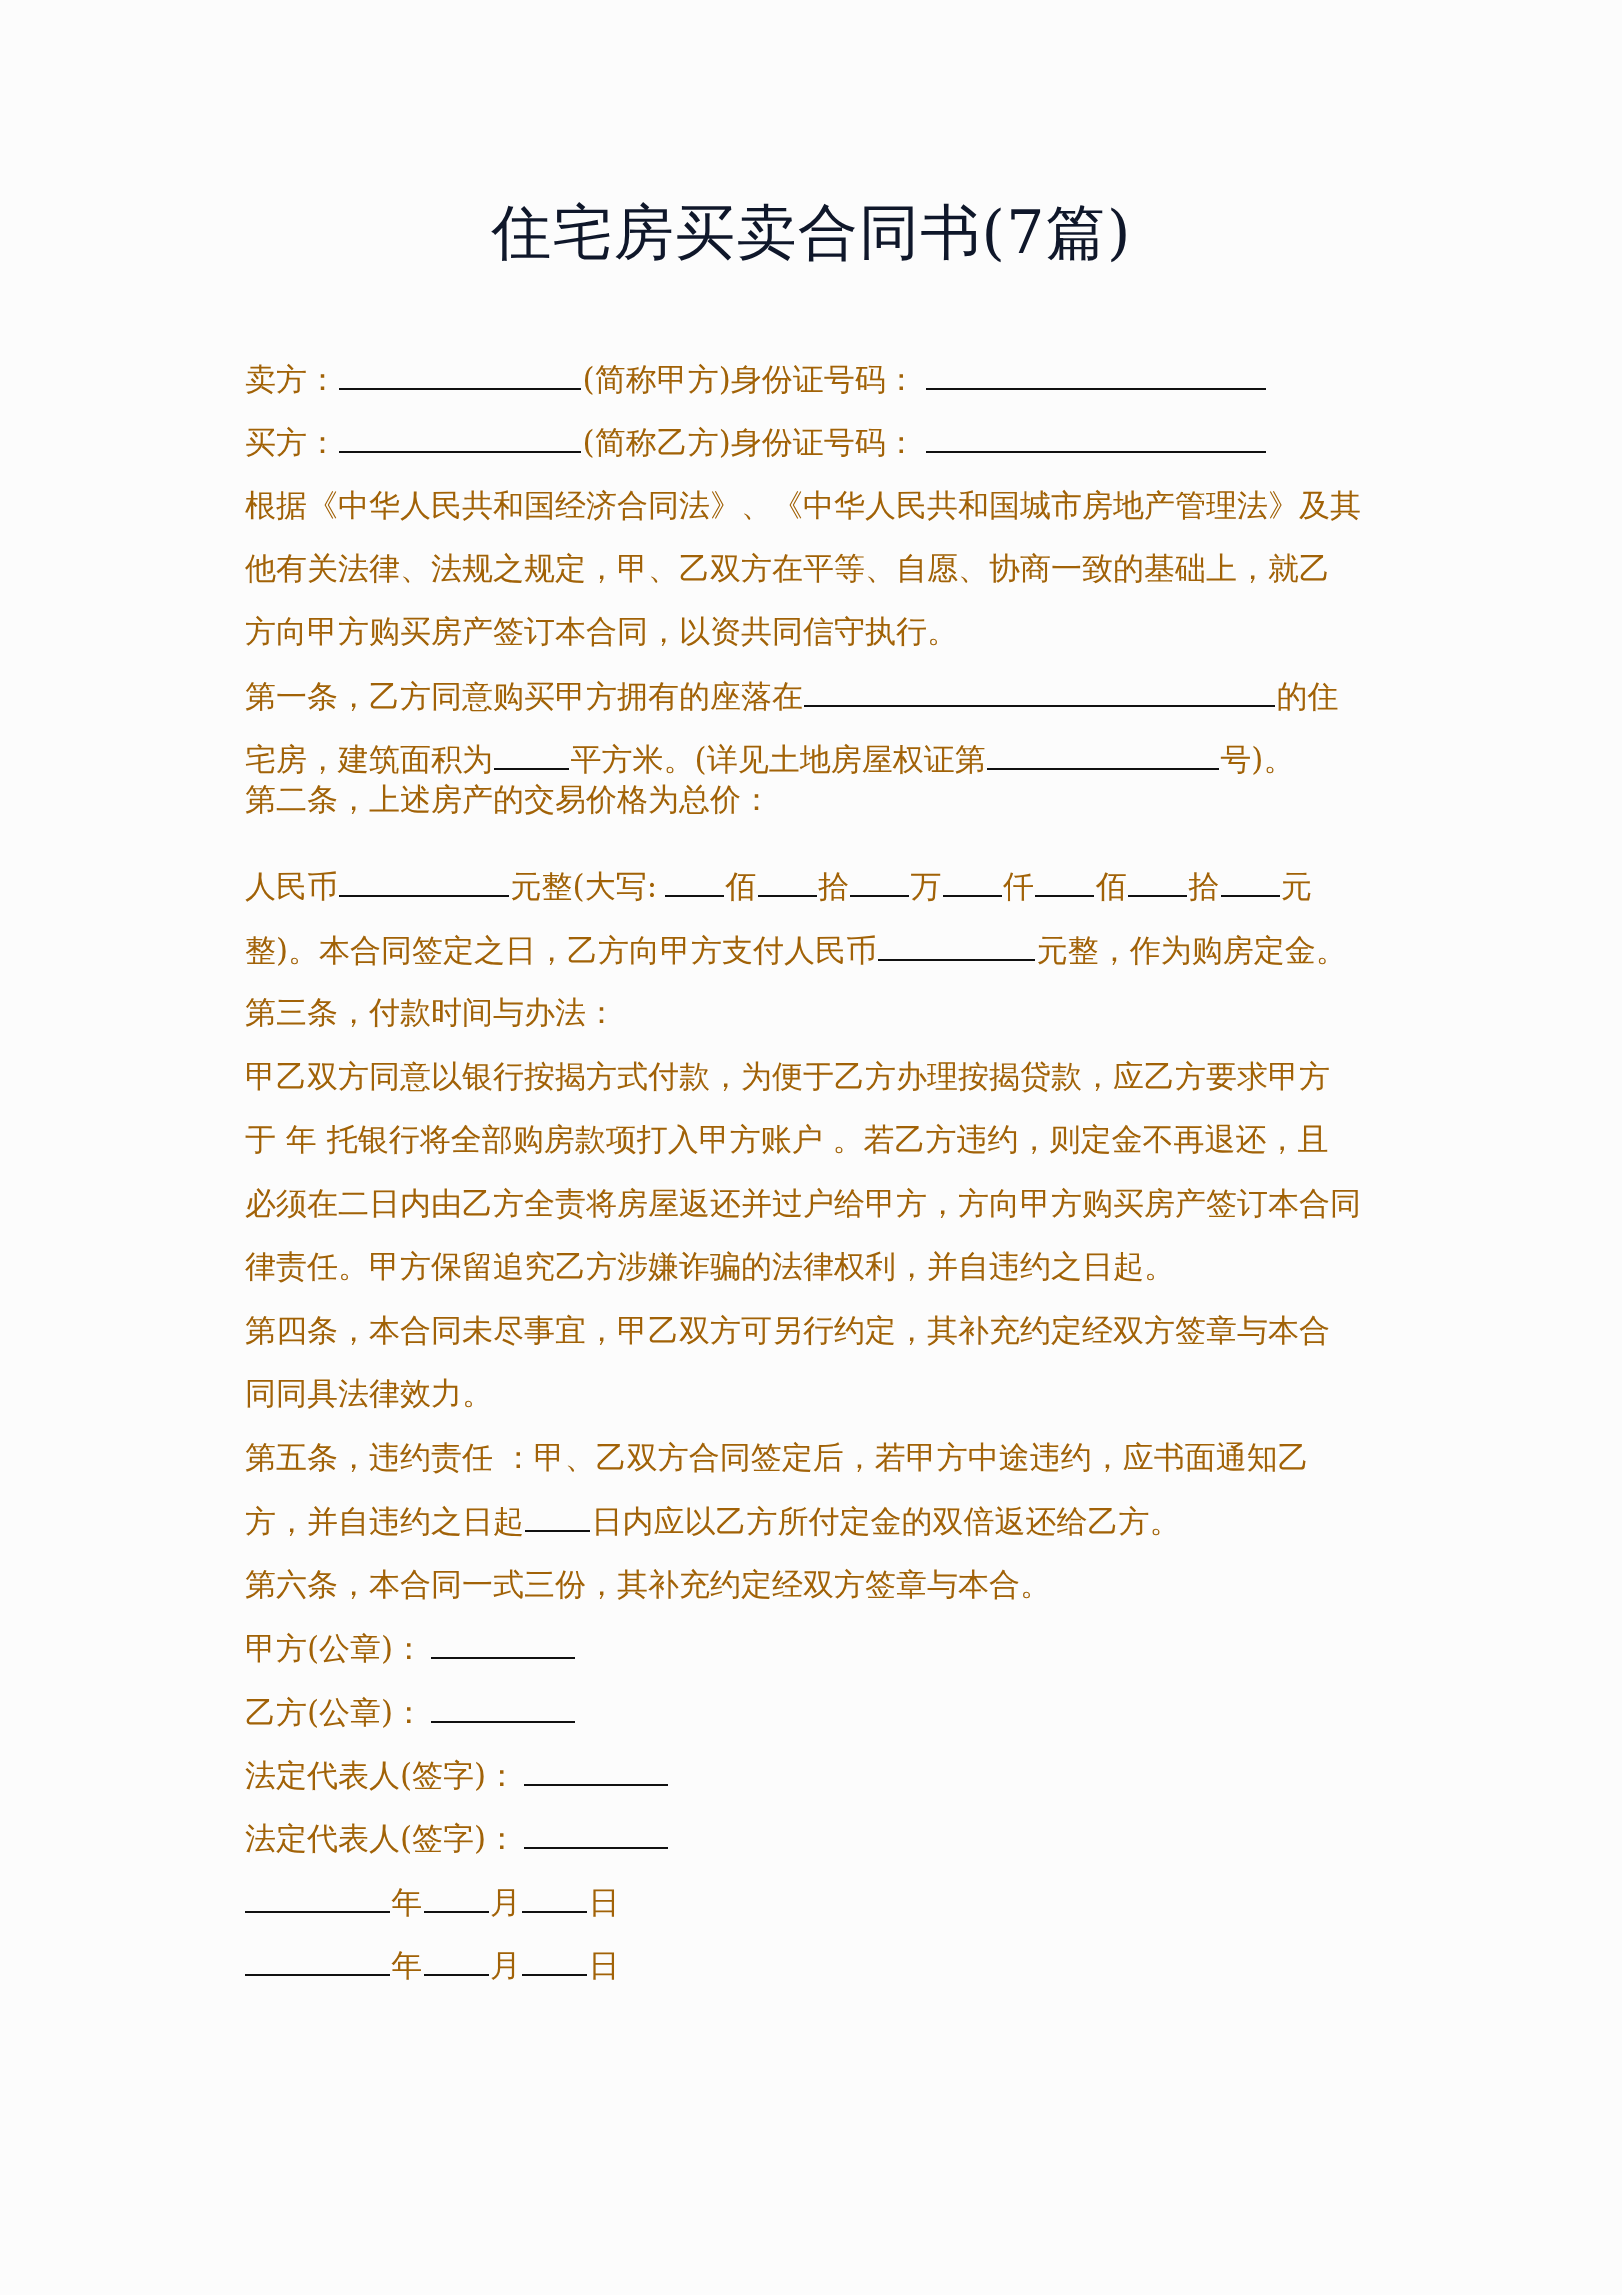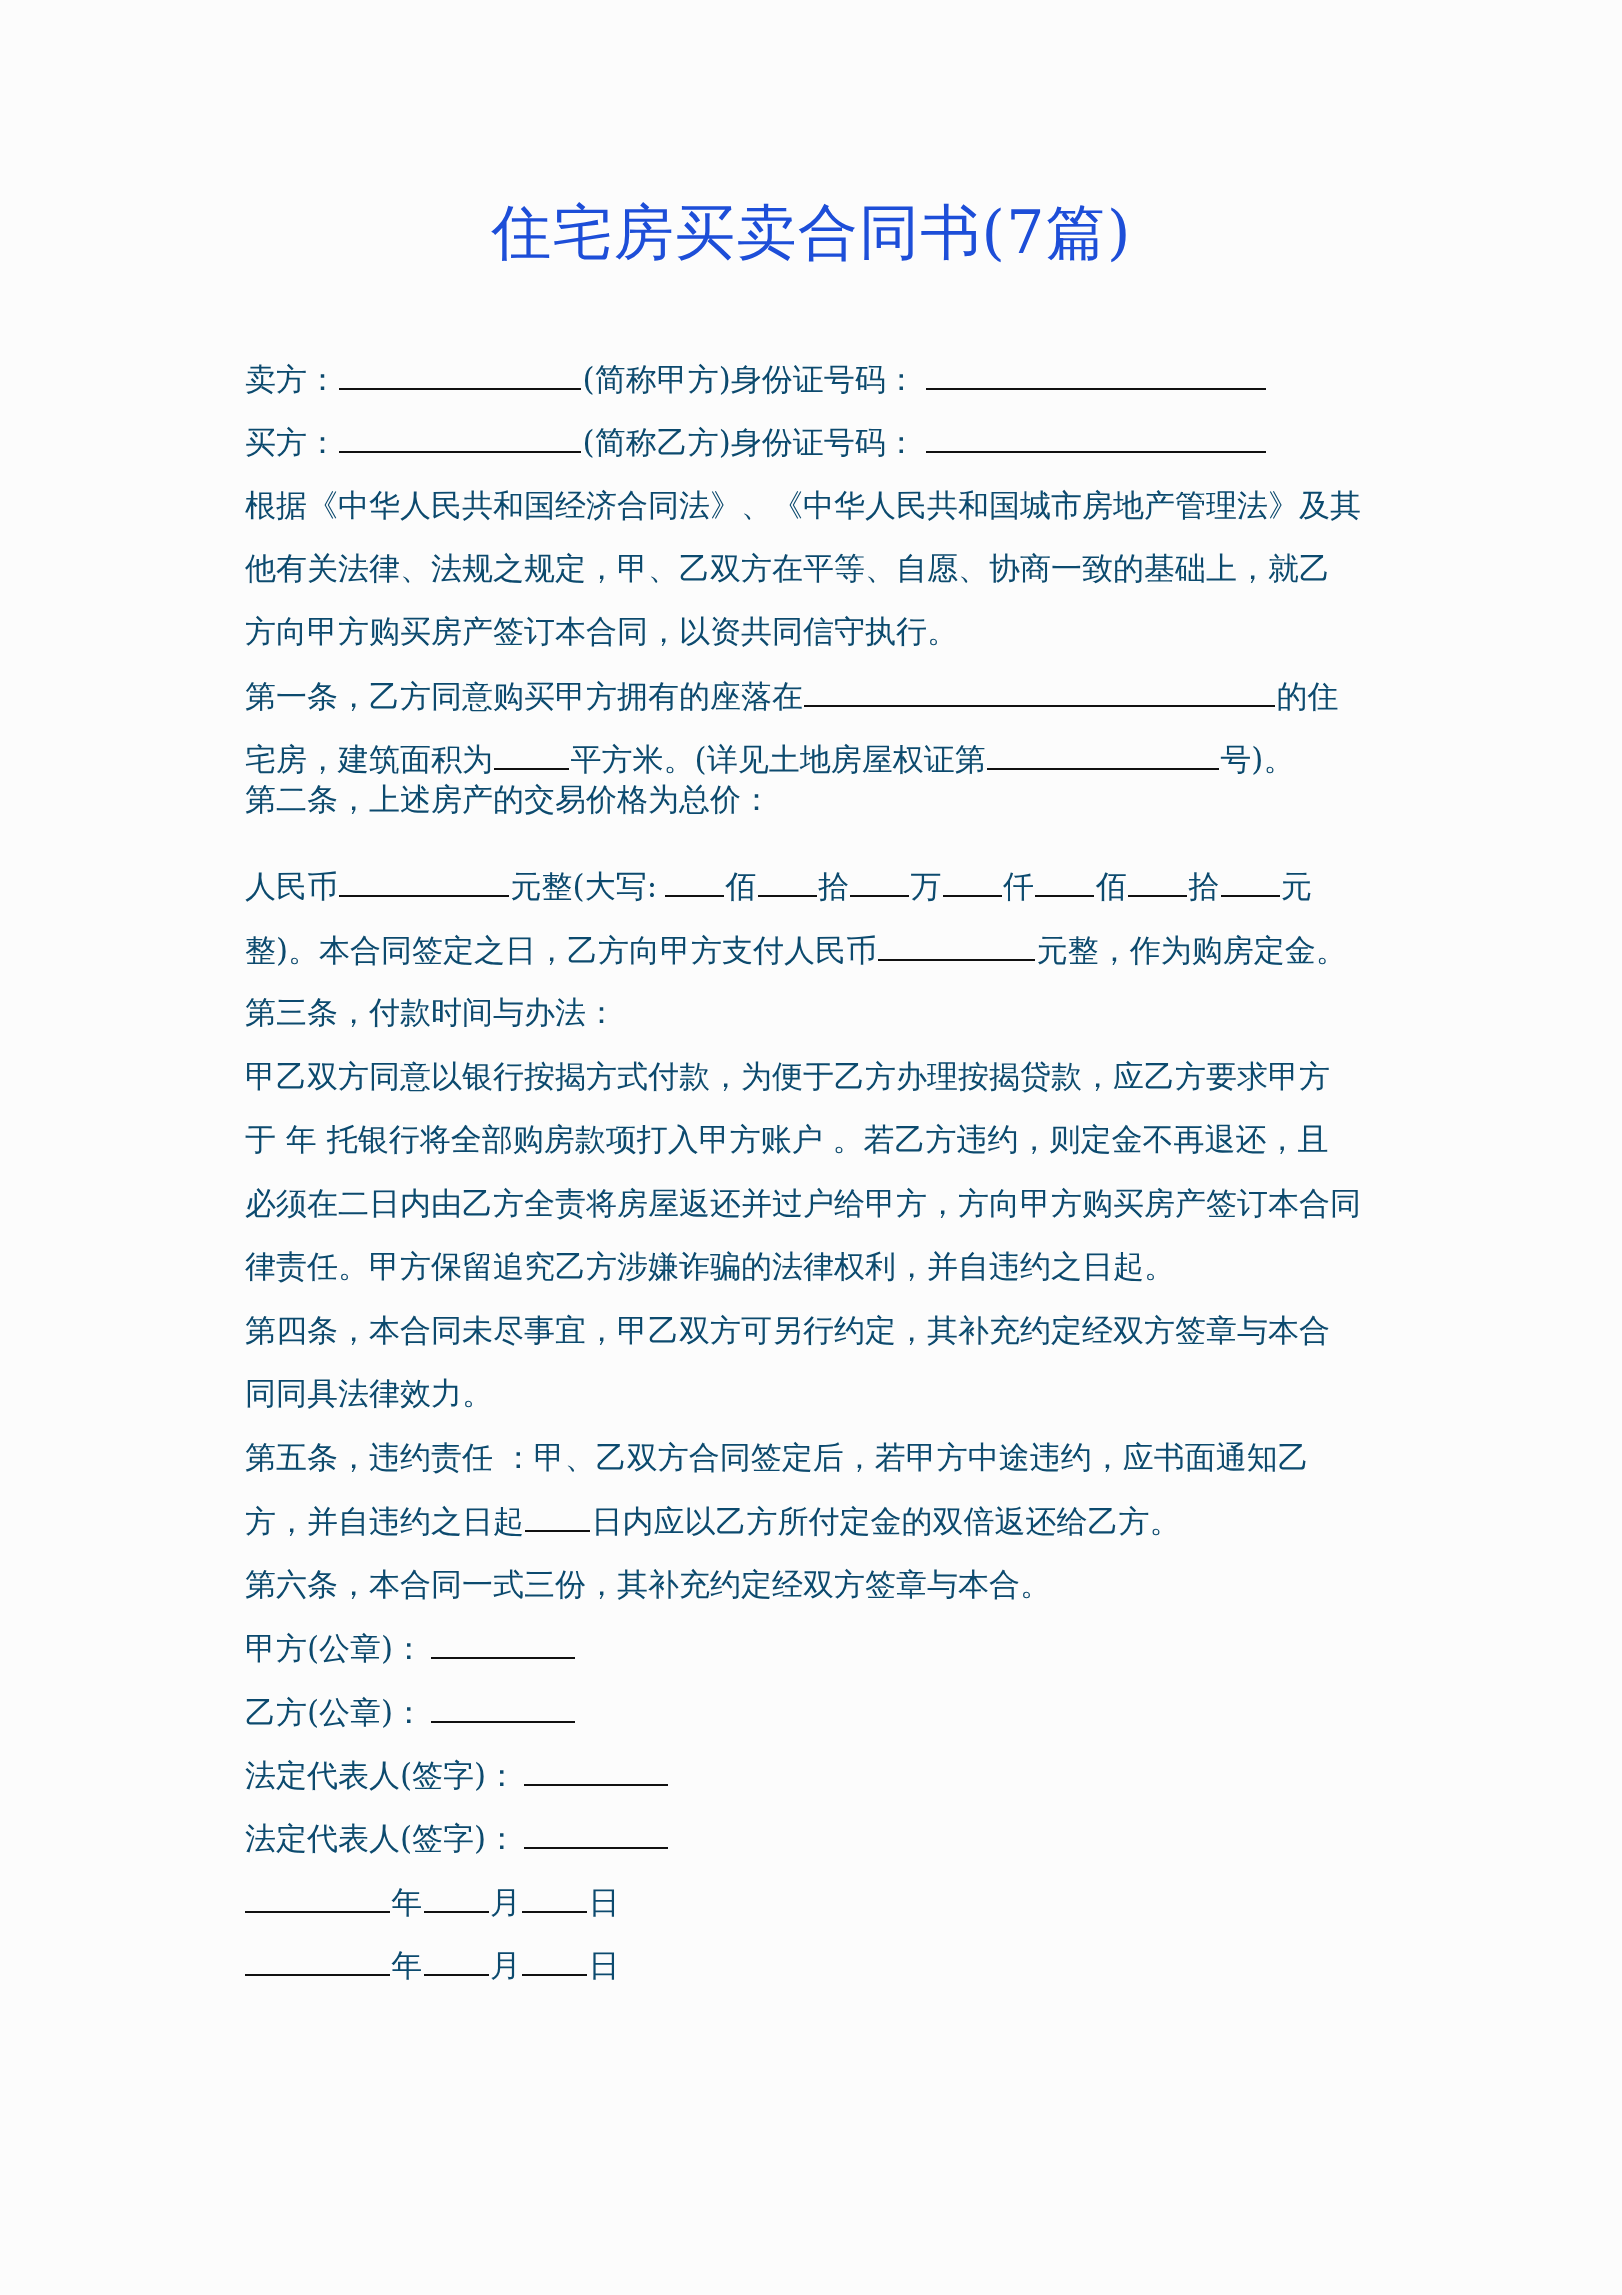--- a/index.html
+++ b/index.html
@@ -12,29 +12,29 @@
     color: #111;
   }
   .title {
     position: absolute;
     left: 0; width: 1623px;
     top: 193px;
     text-align: center;
     font-size: 60px;
     line-height: 79px;
     letter-spacing: 1.3px;
-    color: #1d4ed8;
+    color: #0f172a;
   }
   .line {
     position: absolute;
     left: 245px;
     font-size: 31px;
     line-height: 39px;
     white-space: nowrap;
-    color: #0c4a6e;
+    color: #a16207;
   }
   .blank {
     display: inline-block;
     border-bottom: 2px solid #111;
     height: 29px;
     vertical-align: baseline;
     margin: 0 1.3px;
   }
 </style>
 </head>

